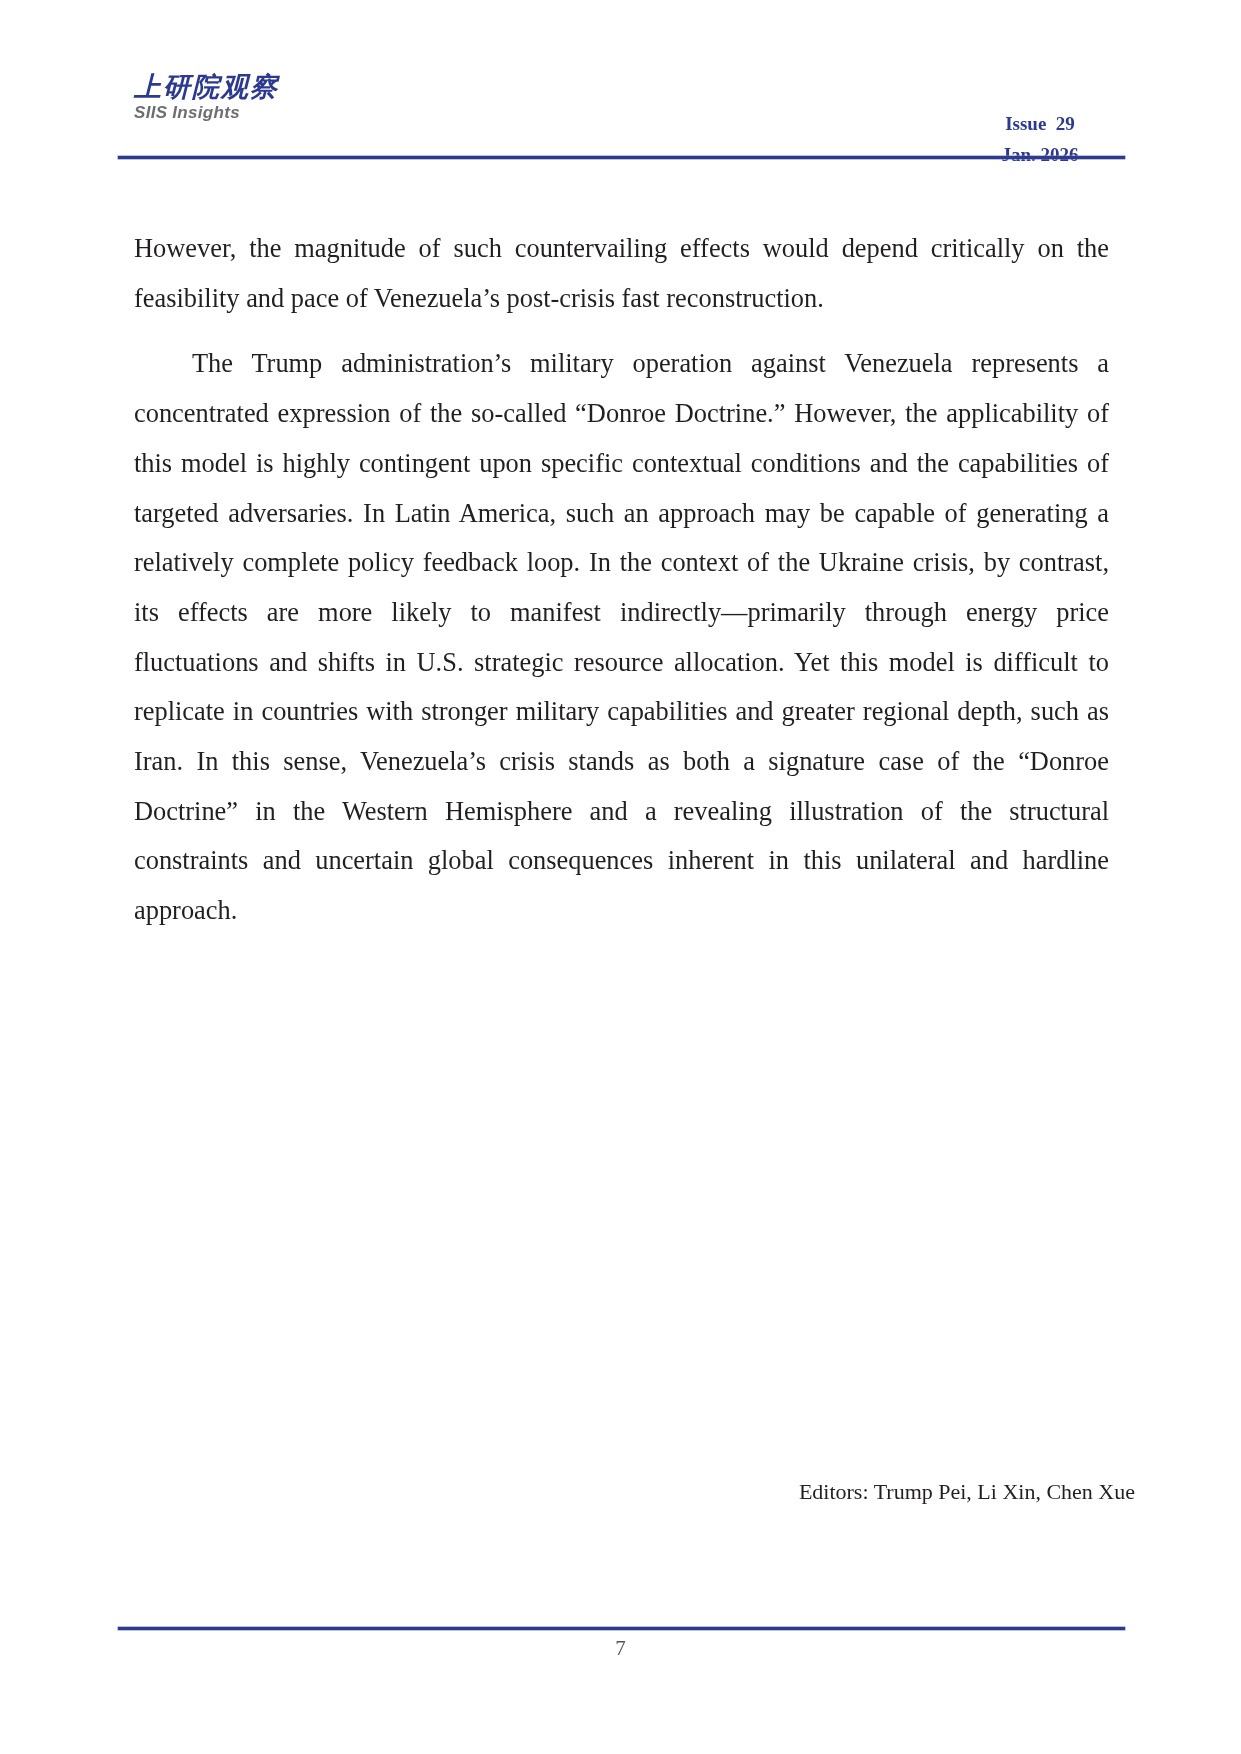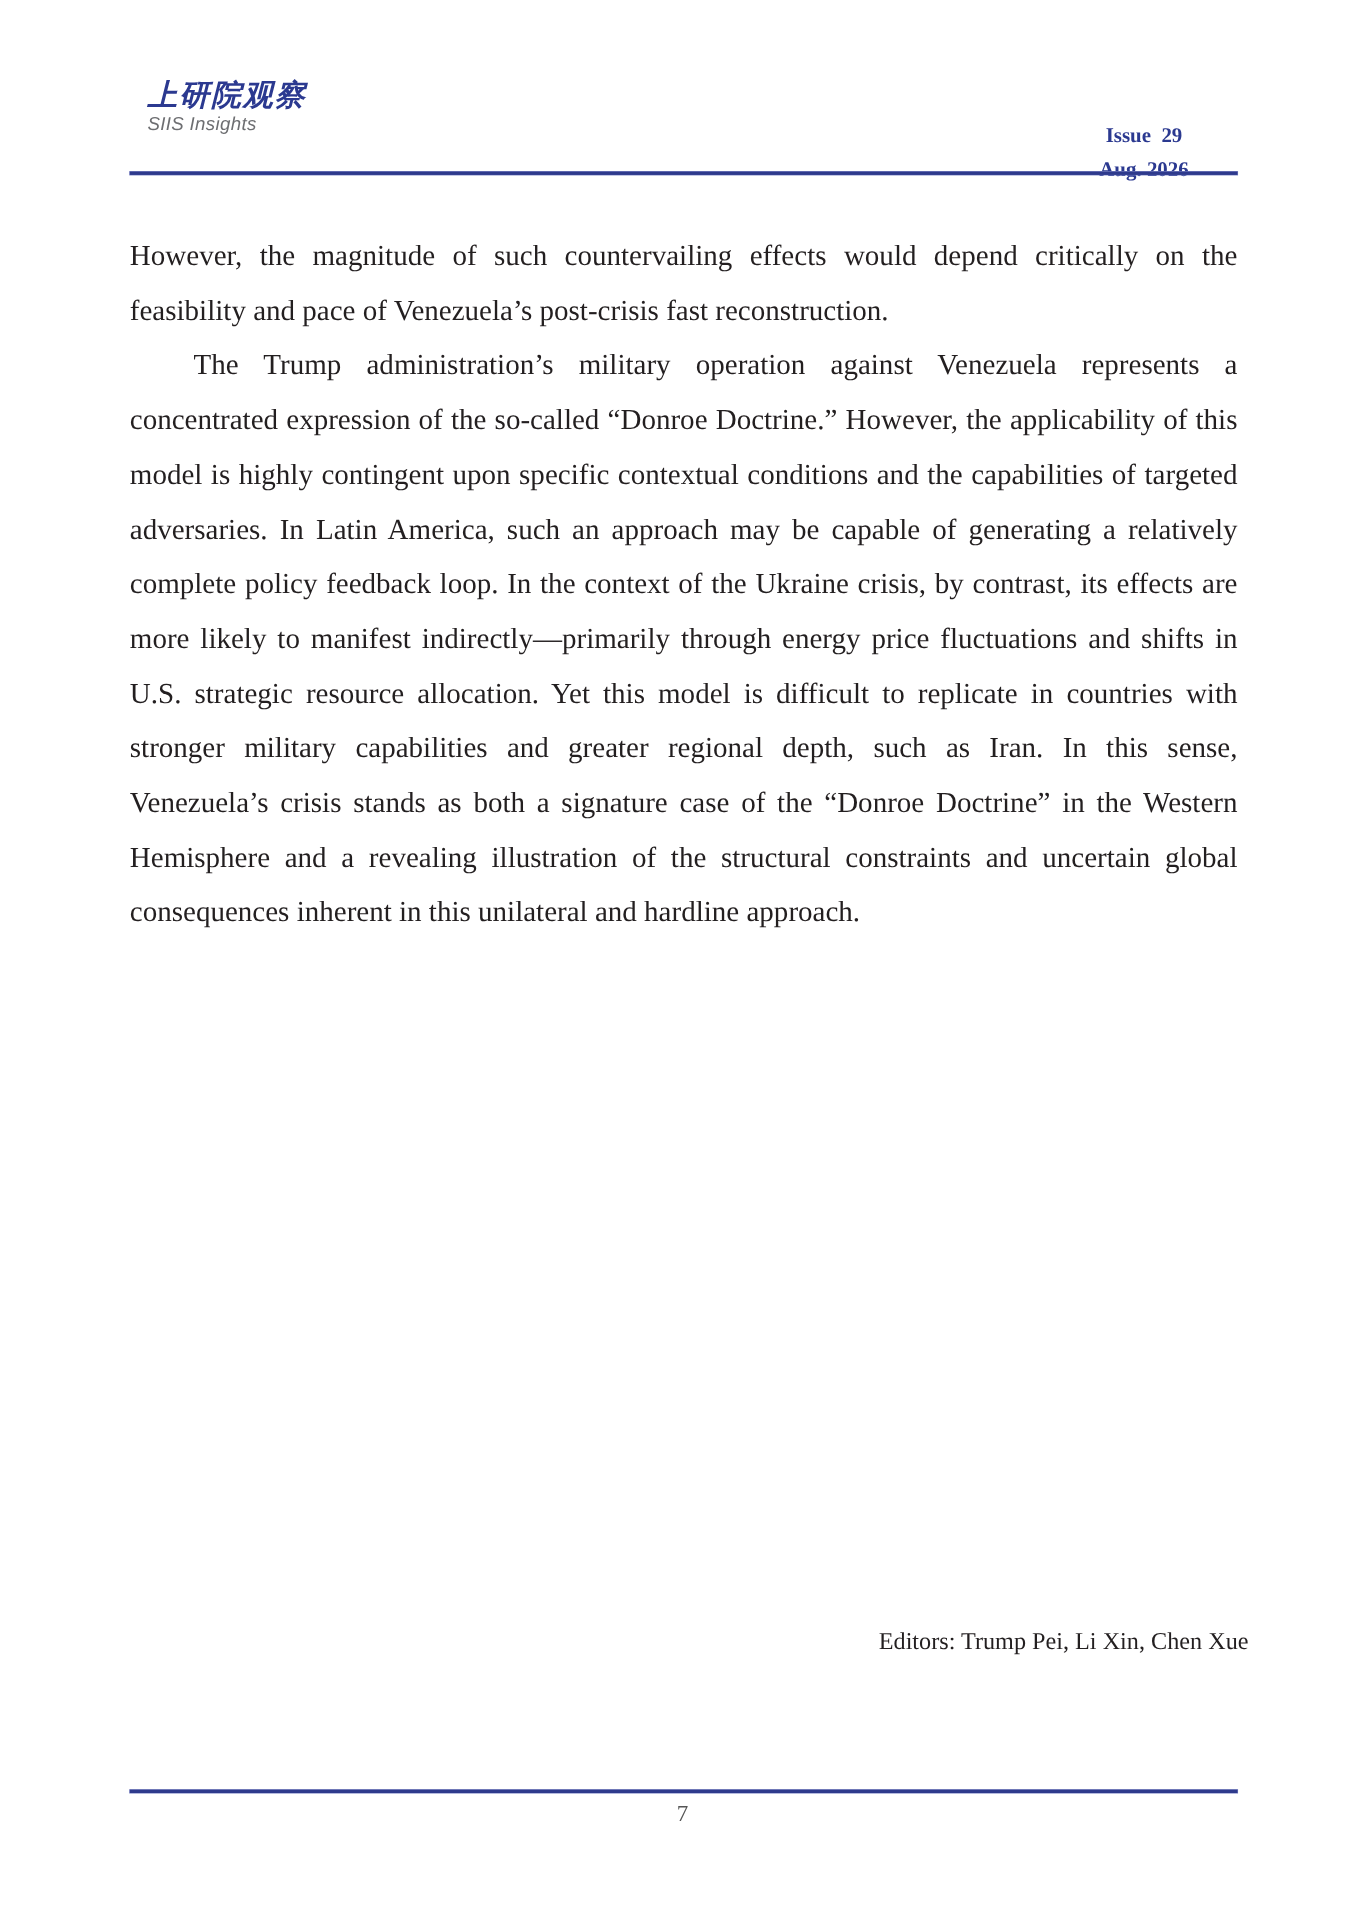--- a/index.html
+++ b/index.html
@@ -26,21 +26,21 @@
     font-weight: bold;
     font-style: italic;
     color: #2b3990;
     letter-spacing: 2px;
     line-height: 30px;
     text-align: right;
   }
   .logo-en {
     font-family: "Liberation Sans", "DejaVu Sans", sans-serif;
     font-size: 17px;
-    font-weight: normal;
+    font-weight: bold;
     font-style: italic;
     color: #6d6e71;
     line-height: 20px;
     margin-top: 1px;
     letter-spacing: 0.3px;
   }
   .issue-block {
     position: absolute;
     left: 980px;
     width: 120px;
@@ -67,21 +67,21 @@
     position: absolute;
     left: 118px;
     top: 208px;
     width: 1007px;
     font-size: 26.4px;
     line-height: 49.7px;
     text-align: justify;
     color: #231f20;
   }
   .body-text p {
-    margin: 0;
+    margin: 16px;
     font-family: Liberation Serif, serif;
   }
   .body-text p.indent {
     text-indent: 58px;
   }
   .editors {
     position: absolute;
     right: 106px;
     top: 1477px;
     font-size: 22px;
@@ -103,21 +103,21 @@
 </head>
 <body>
 
 <div class="logo">
   <div class="logo-cn">上研院观察</div>
   <div class="logo-en">SIIS Insights</div>
 </div>
 
 <div class="issue-block">
   <div style="white-space:pre;">Issue  29</div>
-  <div>Aug. 2026</div>
+  <div>Jan. 2026</div>
 </div>
 
 <div class="rule top"></div>
 
 <div class="body-text">
   <p>However, the magnitude of such countervailing effects would depend critically on the feasibility and pace of Venezuela’s post-crisis fast reconstruction.</p>
   <p class="indent">The Trump administration’s military operation against Venezuela represents a concentrated expression of the so-called “Donroe Doctrine.” However, the applicability of this model is highly contingent upon specific contextual conditions and the capabilities of targeted adversaries. In Latin America, such an approach may be capable of generating a relatively complete policy feedback loop. In the context of the Ukraine crisis, by contrast, its effects are more likely to manifest indirectly—primarily through energy price fluctuations and shifts in U.S. strategic resource allocation. Yet this model is difficult to replicate in countries with stronger military capabilities and greater regional depth, such as Iran. In this sense, Venezuela’s crisis stands as both a signature case of the “Donroe Doctrine” in the Western Hemisphere and a revealing illustration of the structural constraints and uncertain global consequences inherent in this unilateral and hardline approach.</p>
 </div>
 
 <div class="editors">Editors: Trump Pei, Li Xin, Chen Xue</div>

